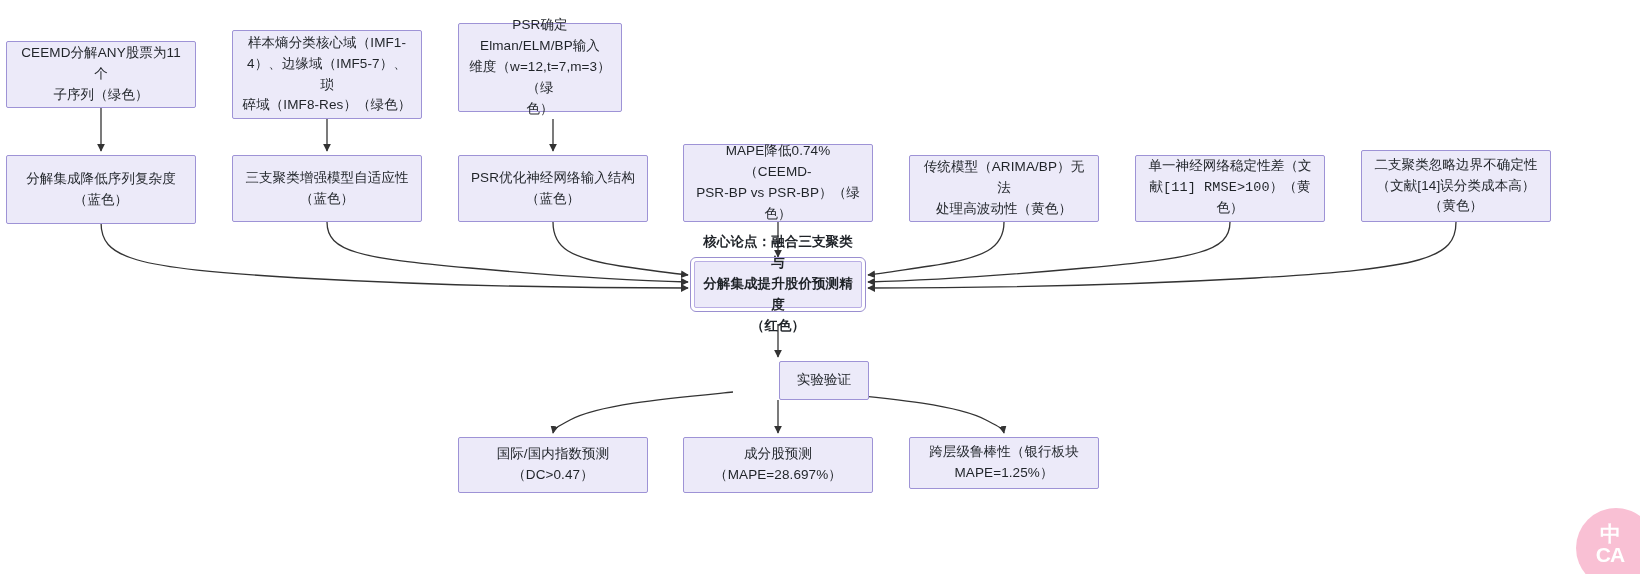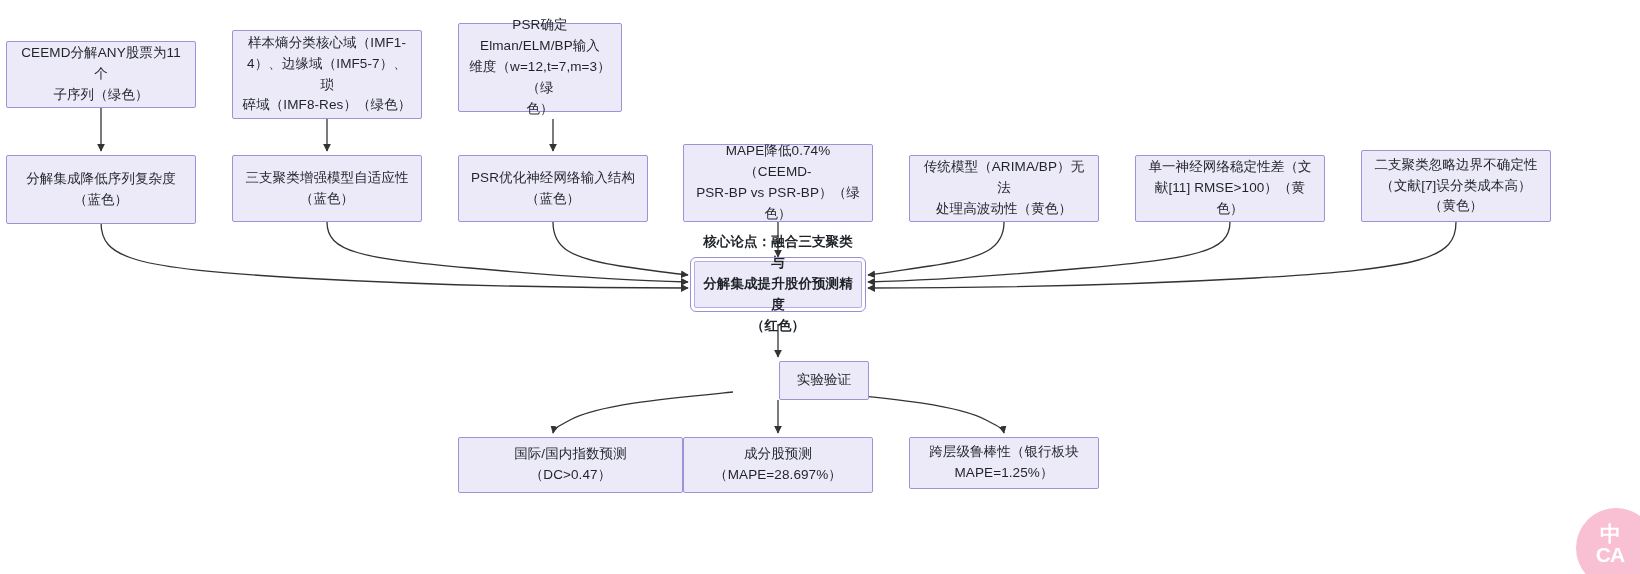--- a/index.html
+++ b/index.html
@@ -163,42 +163,42 @@
     <span class="node-inner">MAPE降低0.74%（CEEMD-
 PSR-BP vs PSR-BP）（绿
 色）</span>
   </div>
 
   <div class="node" style="left:909px; top:155px; width:190px; height:67px;">
     <span class="node-inner">传统模型（ARIMA/BP）无法
 处理高波动性（黄色）</span>
   </div>
 
-  <div class="node" style="left:1135px; top:155px; width:190px; height:67px;">
+  <div class="node" style="left:1135px; top:155px; width:190px; height:67px;font-family:Liberation Mono, monospace;">
     <span class="node-inner">单一神经网络稳定性差（文
 献[11] RMSE&gt;100）（黄色）</span>
   </div>
 
   <div class="node" style="left:1361px; top:150px; width:190px; height:72px;">
     <span class="node-inner">二支聚类忽略边界不确定性
-（文献[7]误分类成本高）
+（文献[14]误分类成本高）
 （黄色）</span>
   </div>
 
   <div class="node node-core" style="left:694px; top:261px; width:168px; height:47px;">
     <span class="node-inner">核心论点：融合三支聚类与
 分解集成提升股价预测精度
 （红色）</span>
   </div>
 
   <div class="node" style="left:733px; top:361px; width:90px; height:39px;margin-left:46px;">
     <span class="node-inner">实验验证</span>
   </div>
 
-  <div class="node" style="left:458px; top:437px; width:225px; height:56px;">
+  <div class="node" style="left:458px; top:437px; width:190px; height:56px;">
     <span class="node-inner">国际/国内指数预测
 （DC&gt;0.47）</span>
   </div>
 
   <div class="node" style="left:683px; top:437px; width:190px; height:56px;">
     <span class="node-inner">成分股预测
 （MAPE=28.697%）</span>
   </div>
 
   <div class="node" style="left:909px; top:437px; width:190px; height:52px;">

